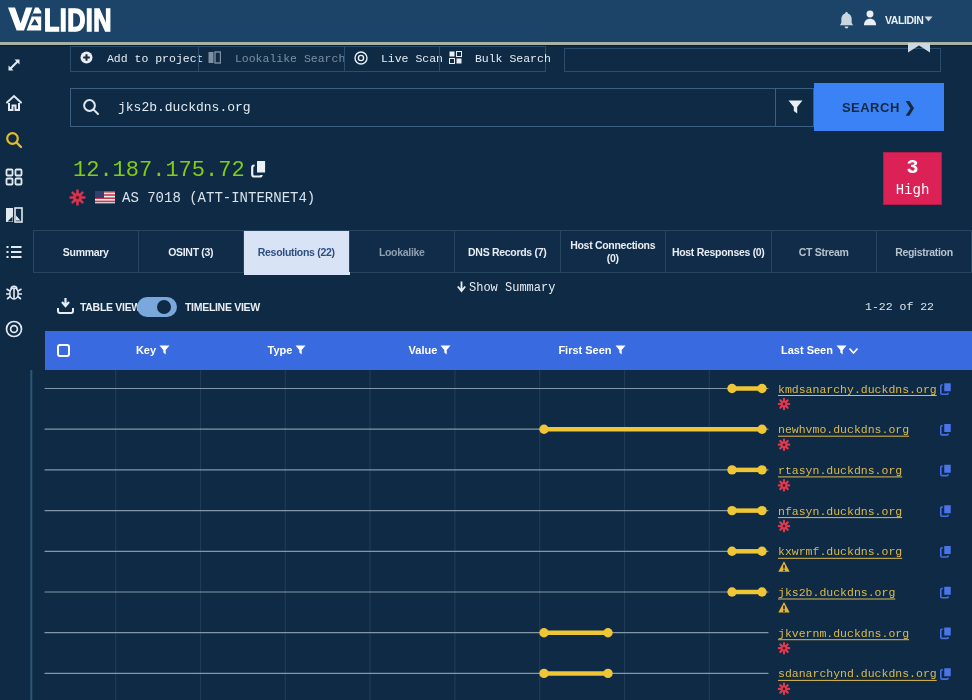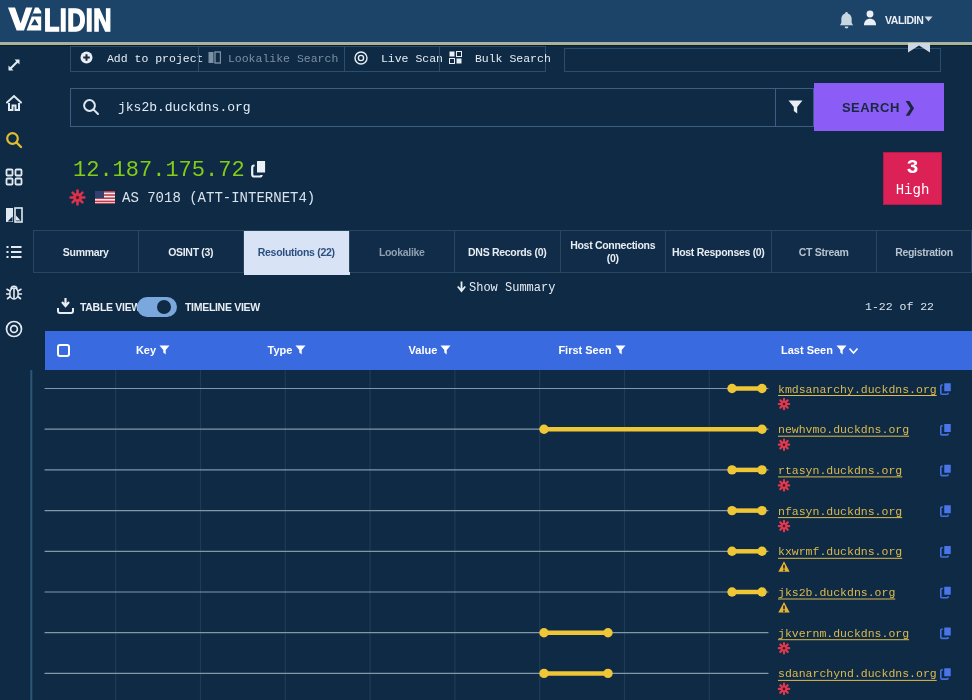--- a/index.html
+++ b/index.html
@@ -11,21 +11,21 @@
 #divider2{position:absolute;left:0;top:44.5px;width:972px;height:1.5px;background:#111f12}
 
 .tbtn{position:absolute;top:46px;height:26px;border:1px solid #2b4e6e;color:#e6edf4;font-size:11.5px;line-height:24px;white-space:nowrap}
 .tbtn .ic{display:inline-block;vertical-align:middle;margin-top:-2px}
 
 #colbox{position:absolute;left:564px;top:47.5px;width:377px;height:24px;border:1px solid #2b4e6e}
 
 #searchbox{position:absolute;left:70px;top:88px;width:744px;height:39px;border:1px solid #3c5e80}
 #searchsep{position:absolute;left:775px;top:88px;width:1px;height:39px;background:#3c5e80}
 #searchtext{position:absolute;left:118px;top:100px;font-size:13px;color:#e3ecf4}
-#searchbtn{position:absolute;left:814px;top:83px;width:130px;height:48px;background:#8b5cf6;color:#17293e;font-family:"Liberation Sans",sans-serif;font-weight:bold;font-size:13px;text-align:center;line-height:48px;letter-spacing:0.5px}
+#searchbtn{position:absolute;left:814px;top:83px;width:130px;height:48px;background:#3b82f6;color:#17293e;font-family:"Liberation Sans",sans-serif;font-weight:bold;font-size:13px;text-align:center;line-height:48px;letter-spacing:0.5px}
 
 #title{position:absolute;left:73px;top:158px;font-size:22px;color:#84cc16}
 #asline{position:absolute;left:122px;top:190px;font-size:14px;color:#d9e3ec}
 
 #badge{position:absolute;left:883px;top:152px;width:59px;height:53px;background:#dc2156;border:1px solid #b31c49;text-align:center;color:#fff}
 #badge .n{font-size:20px;font-weight:bold;line-height:26px;margin-top:2px}
 #badge .t{font-size:14px;line-height:18px}
 
 #tabs{position:absolute;left:33px;top:230px;width:939px;height:43px;display:flex;border-top:1px solid #274761;border-bottom:1px solid #274761;background:#102c48}
 #tabs .tab{flex:0 0 105.5px;min-width:0;border-right:1px solid #274761;display:flex;align-items:center;justify-content:center;text-align:center;font-family:"Liberation Sans",sans-serif;font-weight:bold;font-size:10.5px;color:#e7edf3;letter-spacing:-0.3px;padding:0 2px}
@@ -118,21 +118,21 @@
       <circle cx="6.5" cy="6.5" r="6" fill="#e8eef4"></circle>
       <path d="M6.5 3.2 V9.8 M3.2 6.5 H9.8" stroke="#16293e" stroke-width="2"></path>
     </svg>
   <span style="margin-left:7px">Add to project</span>
 </div>
 <div class="tbtn" style="left:198px;width:147px;padding-left:9px;color:#7d8fa3">
   <svg class="ic" width="13" height="13" viewBox="0 0 13 13">
       <rect x="0.5" y="1" width="5" height="11" fill="#7d8fa3"></rect>
       <rect x="7" y="1" width="5.5" height="11" fill="none" stroke="#7d8fa3" stroke-width="1.4"></rect>
     </svg>
-  <span style="">Lookalike Search</span>
+  <span style="margin-left:7px">Lookalike Search</span>
 </div>
 <div class="tbtn" style="left:344px;width:96px;padding-left:9px">
   <svg class="ic" width="14" height="14" viewBox="0 0 14 14">
       <circle cx="7" cy="7" r="6" fill="none" stroke="#e8eef4" stroke-width="1.4"></circle>
       <circle cx="7" cy="7" r="2.6" fill="none" stroke="#e8eef4" stroke-width="1.4"></circle>
     </svg>
   <span style="margin-left:6px">Live Scan</span>
 </div>
 <div class="tbtn" style="left:439px;width:107px;padding-left:9px">
   <svg class="ic" width="13" height="13" viewBox="0 0 13 13" fill="#e8eef4">
@@ -189,21 +189,21 @@
 <div id="badge">
     <div class="n">3</div>
     <div class="t">High</div>
   </div>
 
 <div id="tabs">
   <div class="tab first">Summary</div>
   <div class="tab">OSINT (3)</div>
   <div class="tab active">Resolutions (22)</div>
   <div class="tab dim">Lookalike</div>
-  <div class="tab">DNS Records (0)</div>
+  <div class="tab">DNS Records (7)</div>
   <div class="tab" style="padding:0">
       <div style="line-height:13px">
         <span style="white-space:nowrap;display:block">Host Connections</span>
         <span style="display:block">(0)</span>
       </div>
     </div>
   <div class="tab">Host Responses (0)</div>
   <div class="tab dim2">CT Stream</div>
   <div class="tab dim2">Registration</div>
 </div>

